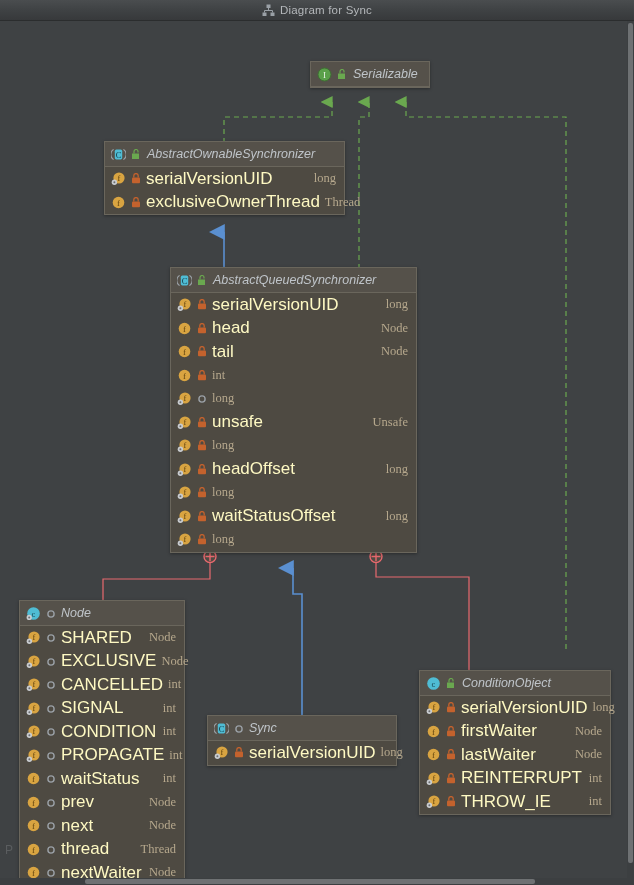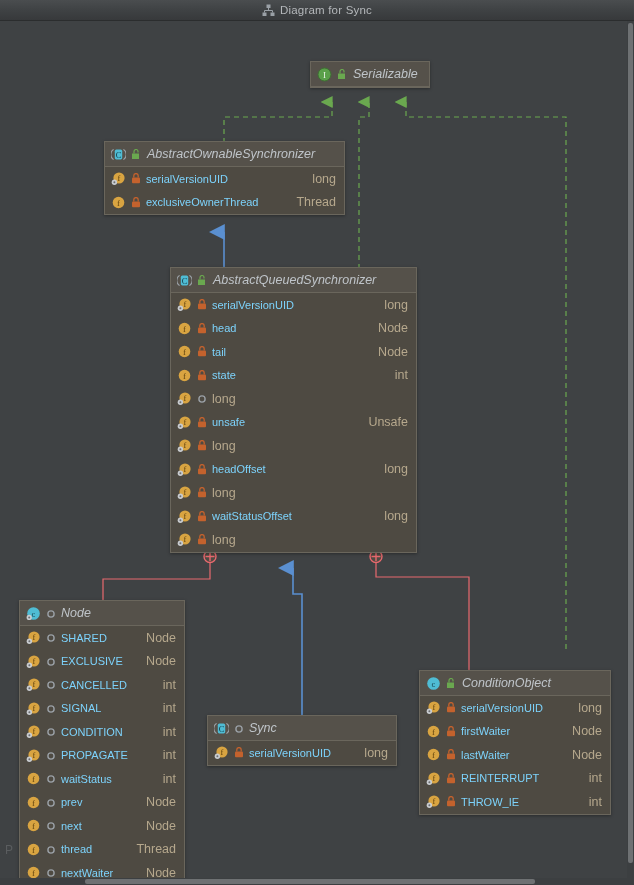--- a/index.html
+++ b/index.html
@@ -41,22 +41,22 @@
     border-bottom:1px solid #6a665c;
     box-sizing:border-box;
     white-space:nowrap;
   }
   .node .hdr .nm{color:#bfc4c9;font-size:12.5px;font-style:italic;}
   .node .row{
     display:flex;align-items:center;gap:5px;
     height:23.5px;padding:0 8px 0 6px;box-sizing:border-box;
     white-space:nowrap;
   }
-  .node .row .fname{color:#7dd3fc;font-size:11px;flex:1;}
-  .node .row .ftype{color:#b6a88d;font-size:12.5px;text-align:right;}
+  .node .row .fname{color:#fef9c3;font-size:17px;flex:1;}
+  .node .row .ftype{color:#b6a88d;font-size:12.5px;text-align:right;font-family:Liberation Serif, serif;}
 
   
   .ico{flex:0 0 auto;display:inline-block;position:relative;}
   .ico svg{display:block;}
 
   
   #watermark{
     position:absolute;left:5px;top:822px;color:#5a5d5f;font-size:12px;z-index:1;
   }
 
@@ -291,21 +291,20 @@
           <circle cx="7.5" cy="7.5" r="5.8" fill="#d9a441"></circle>
           <text x="7.5" y="11" font-size="8.5" font-family="Liberation Serif, serif" fill="#5a3d0a" text-anchor="middle">f</text>
         </svg>
       </span>
       <span class="ico">
         <svg width="10" height="11" viewBox="0 0 10 11">
           <rect x="1" y="4.6" width="8" height="5.6" rx="1" fill="#c4622d"></rect>
           <path d="M2.8 4.6 L2.8 2.8 A2.2 2.2 0 0 1 7.2 2.8 L7.2 4.6" stroke="#c4622d" stroke-width="1.3" fill="none"></path>
         </svg>
       </span>
-      <span class="fname">state</span>
       <span class="ftype">int</span>
     </div>
 
     <div class="row">
       <span class="ico">
         <svg width="15" height="15" viewBox="0 0 15 15">
           <circle cx="8" cy="7" r="5.6" fill="#d9a441"></circle>
           <text x="8" y="10.4" font-size="8.5" font-family="Liberation Serif, serif" fill="#5a3d0a" text-anchor="middle">f</text>
           <circle cx="3.4" cy="11.2" r="2.7" fill="#c9ccd0"></circle>
             <circle cx="3.4" cy="11.2" r="1" fill="#6b6e71"></circle>

